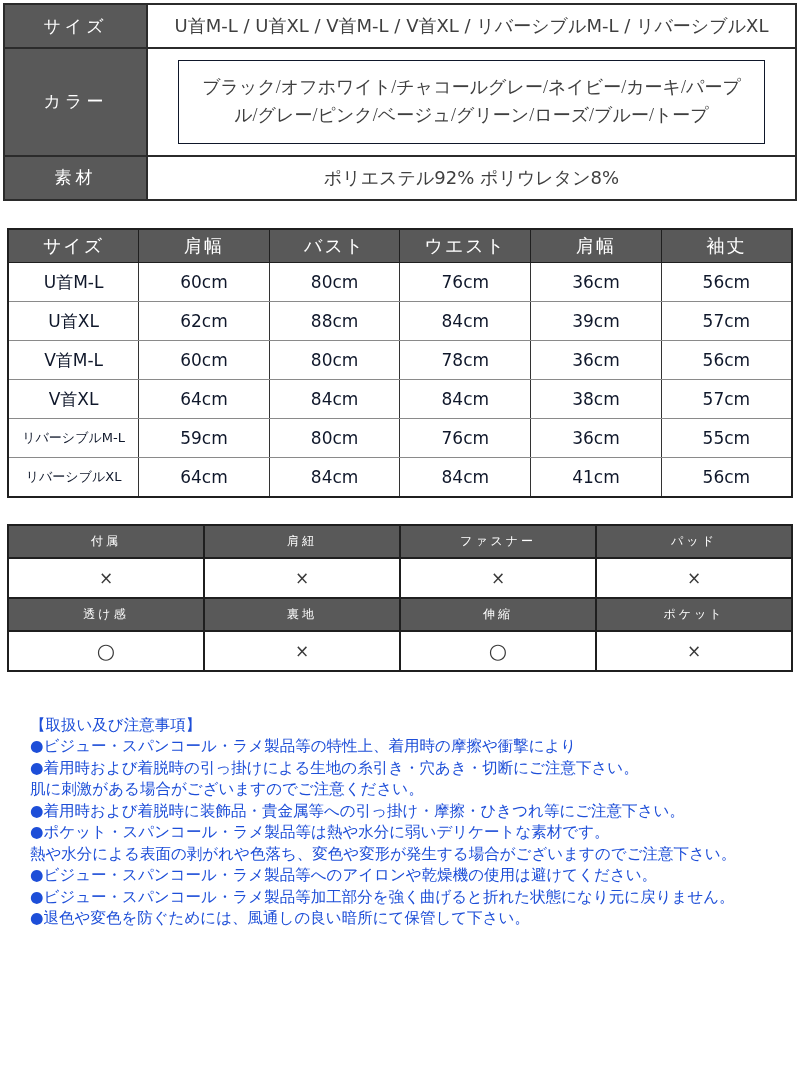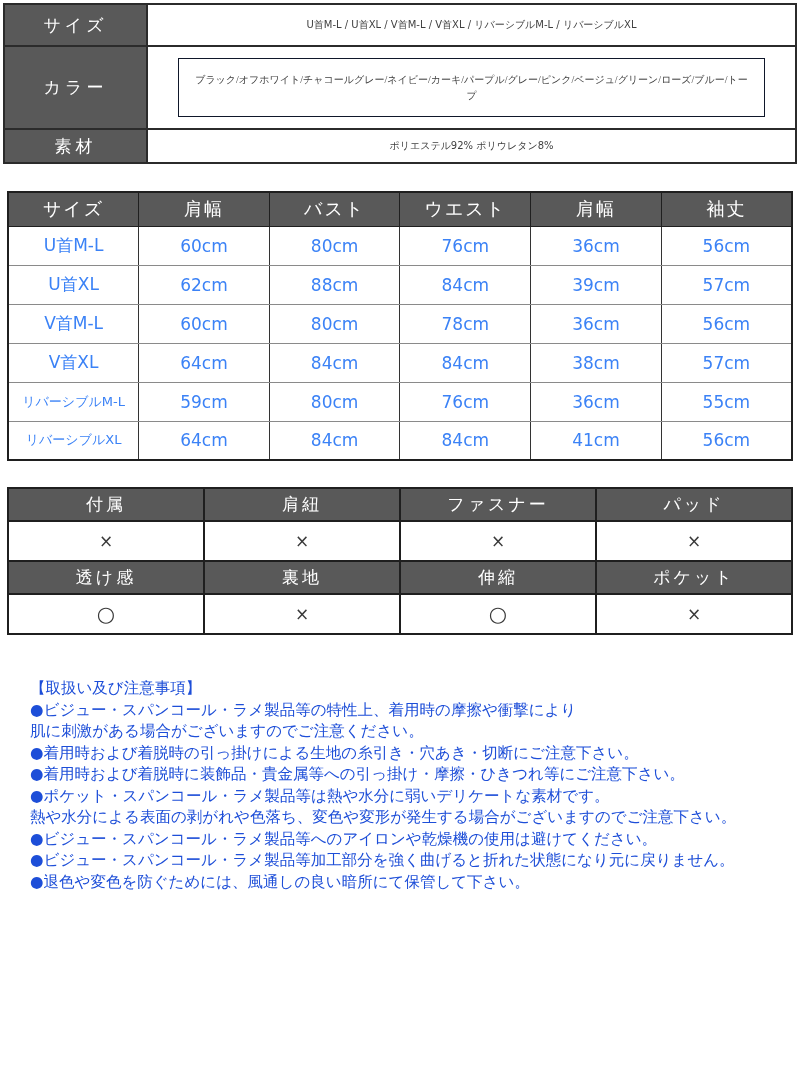--- a/index.html
+++ b/index.html
@@ -23,21 +23,21 @@
     background: #595959;
     color: #ffffff;
     font-weight: normal;
     font-size: 17px;
     letter-spacing: 4px;
     text-align: center;
     border: 2px solid #2b2b2b;
   }
   .spec-table td {
     color: #3f3f3f;
-    font-size: 10px;
+    font-size: 18px;
     text-align: center;
     border: 2px solid #2b2b2b;
     padding: 9px 8px;
   }
   .spec-row-size th, .spec-row-size td { height: 42px; }
   .spec-row-color th, .spec-row-color td { height: 78px; }
   .spec-row-material th, .spec-row-material td { height: 24px; }
   .color-inner {
     border: 1px solid #0f172a;
     margin: 2px 22px;
@@ -60,21 +60,21 @@
     font-weight: normal;
     font-size: 18px;
     letter-spacing: 2px;
     height: 34px;
     text-align: center;
     border: 1px solid #1f1f1f;
   }
   .size-chart td {
     height: 39px;
     font-size: 17px;
-    color: #3b82f6;
+    color: #0f172a;
     text-align: center;
     border-left: 1px solid #333333;
     border-right: 1px solid #333333;
     border-top: 1px solid #8a8a8a;
     border-bottom: 1px solid #8a8a8a;
     white-space: nowrap;
   }
   .size-chart td.row-label-small { font-size: 13px; letter-spacing: 0; margin-left: 45px; }
 
   
@@ -82,21 +82,21 @@
     width: 786px;
     margin: 26px auto 0 auto;
     border-collapse: collapse;
     border: 2px solid #1f1f1f;
     table-layout: fixed;
   }
   .feature-table th {
     background: #595959;
     color: #ffffff;
     font-weight: normal;
-    font-size: 17px;
+    font-size: 12px;
     letter-spacing: 3px;
     height: 33px;
     text-align: center;
     border: 2px solid #1f1f1f;
   }
   .feature-table td {
     height: 40px;
     font-size: 17px;
     color: #3a3a3a;
     text-align: center;
@@ -223,21 +223,21 @@
     <td>×</td>
     <td class="circle">○</td>
     <td>×</td>
   </tr>
 </tbody>
   </table>
 
 <div class="care-notes">
   <div>【取扱い及び注意事項】</div>
   <div>●ビジュー・スパンコール・ラメ製品等の特性上、着用時の摩擦や衝撃により</div>
+  <div>●着用時および着脱時の引っ掛けによる生地の糸引き・穴あき・切断にご注意下さい。</div>
   <div>肌に刺激がある場合がございますのでご注意ください。</div>
-  <div>●着用時および着脱時の引っ掛けによる生地の糸引き・穴あき・切断にご注意下さい。</div>
   <div>●着用時および着脱時に装飾品・貴金属等への引っ掛け・摩擦・ひきつれ等にご注意下さい。</div>
   <div>●ポケット・スパンコール・ラメ製品等は熱や水分に弱いデリケートな素材です。</div>
   <div>熱や水分による表面の剥がれや色落ち、変色や変形が発生する場合がございますのでご注意下さい。</div>
   <div>●ビジュー・スパンコール・ラメ製品等へのアイロンや乾燥機の使用は避けてください。</div>
   <div>●ビジュー・スパンコール・ラメ製品等加工部分を強く曲げると折れた状態になり元に戻りません。</div>
   <div>●退色や変色を防ぐためには、風通しの良い暗所にて保管して下さい。</div>
 </div>
 
 </body></html>

